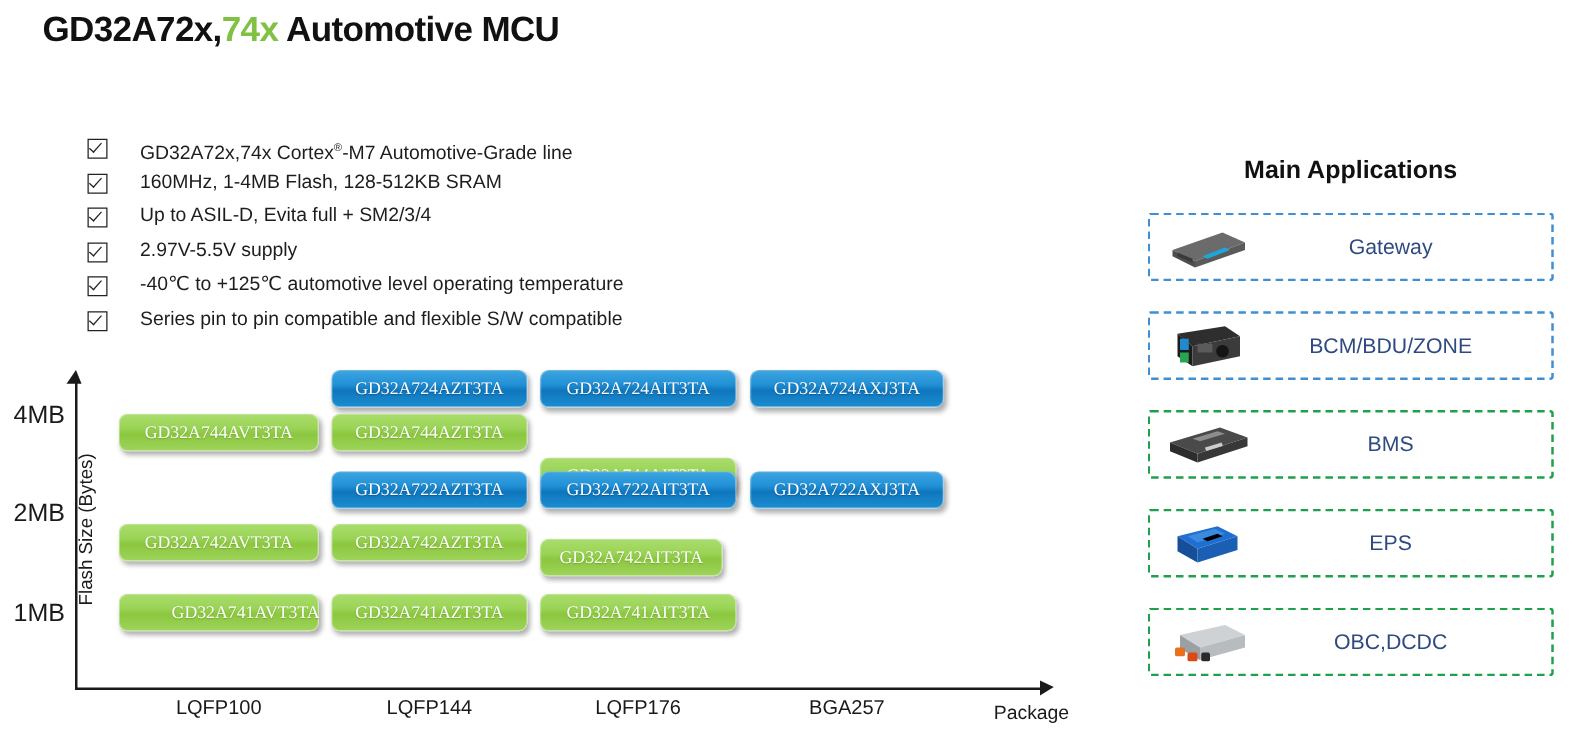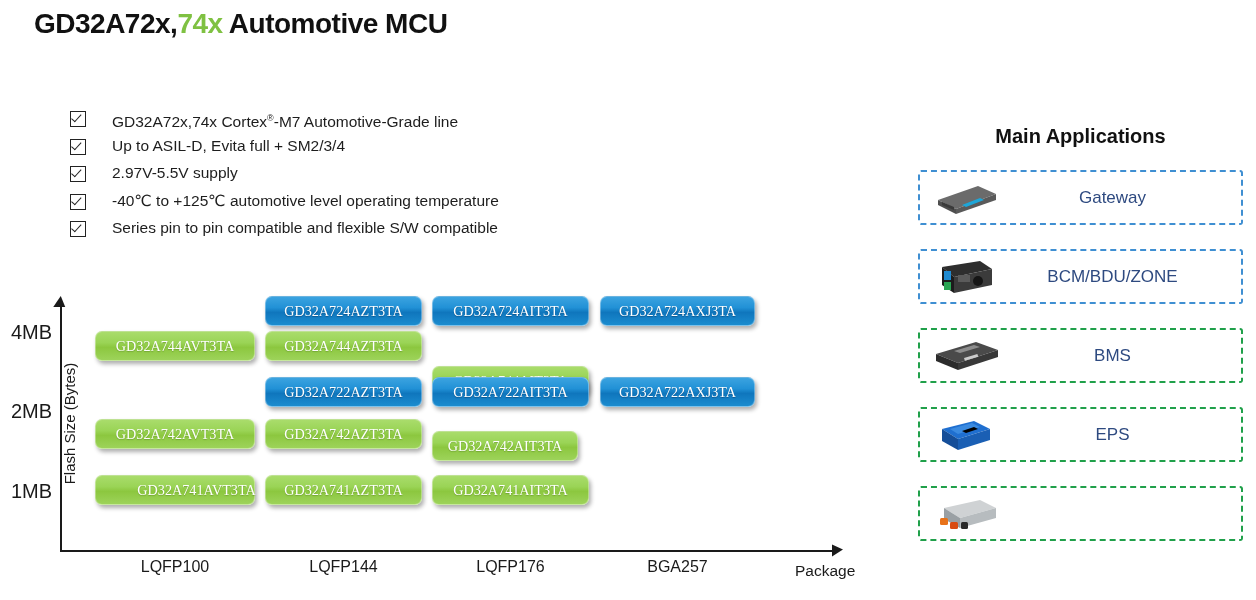--- a/index.html
+++ b/index.html
@@ -104,20 +104,24 @@
 <body>
 
 <div class="title">
   <span class="blk">GD32A72x,</span><span class="grn">74x</span><span class="blk"> Automotive MCU</span>
 </div>
 
 <div class="bullets" id="bullets">
     <div class="bullet-row">
       <span class="chk"></span>
       <span class="bullet-txt">GD32A72x,74x Cortex<sup>®</sup>-M7 Automotive-Grade line</span>
+    </div>
+    <div class="bullet-row">
+      <span class="chk"></span>
+      <span class="bullet-txt">160MHz, 1-4MB Flash, 128-512KB SRAM</span>
     </div>
     <div class="bullet-row">
       <span class="chk"></span>
       <span class="bullet-txt">Up to ASIL-D, Evita full + SM2/3/4</span>
     </div>
     <div class="bullet-row">
       <span class="chk"></span>
       <span class="bullet-txt">2.97V-5.5V supply</span>
     </div>
     <div class="bullet-row">
@@ -216,15 +220,16 @@
       </div>
       <div class="app-box green-d">
         <span class="app-icon"><svg viewBox="0 0 74 44" width="74" height="44">
             <polygon points="16,16 52,8 68,16 32,26" fill="#cfd2d4"></polygon>
             <polygon points="16,16 32,26 32,36 16,27" fill="#9aa0a4"></polygon>
             <polygon points="32,26 68,16 68,26 32,36" fill="#b7bcbf"></polygon>
             <rect x="12" y="26" width="8" height="7" rx="1.5" fill="#e8721a"></rect>
             <rect x="22" y="30" width="8" height="7" rx="1.5" fill="#d94b12"></rect>
             <rect x="33" y="30" width="7" height="7" rx="1.5" fill="#2a2a2a"></rect>
           </svg></span>
+        <span class="app-label">OBC,DCDC</span>
       </div>
     </div>
 </div>
 
 </body></html>

